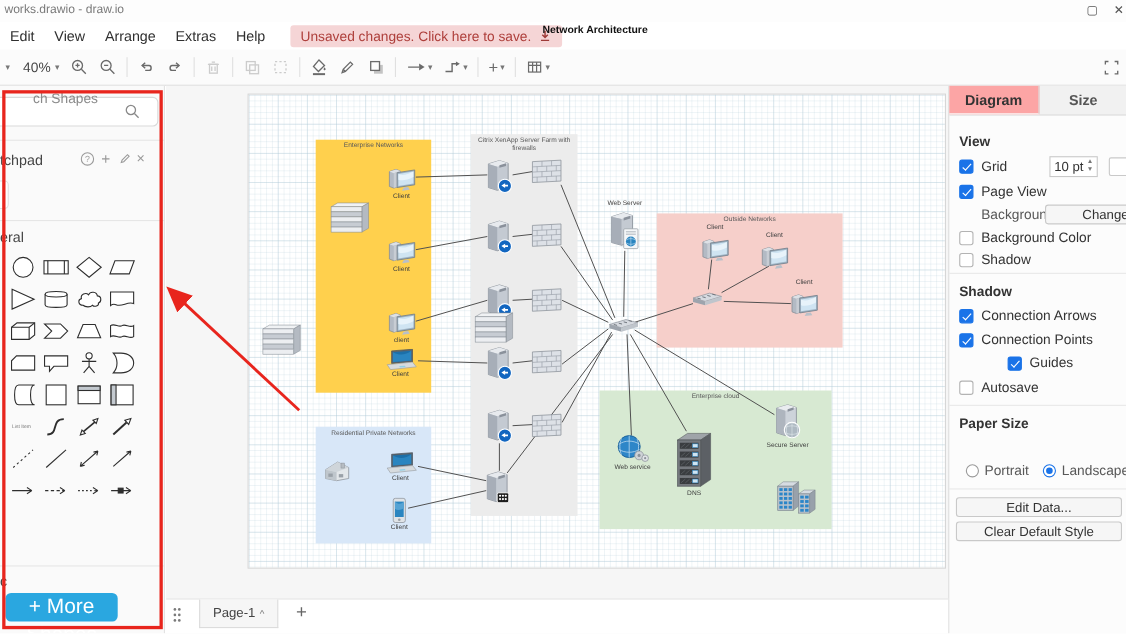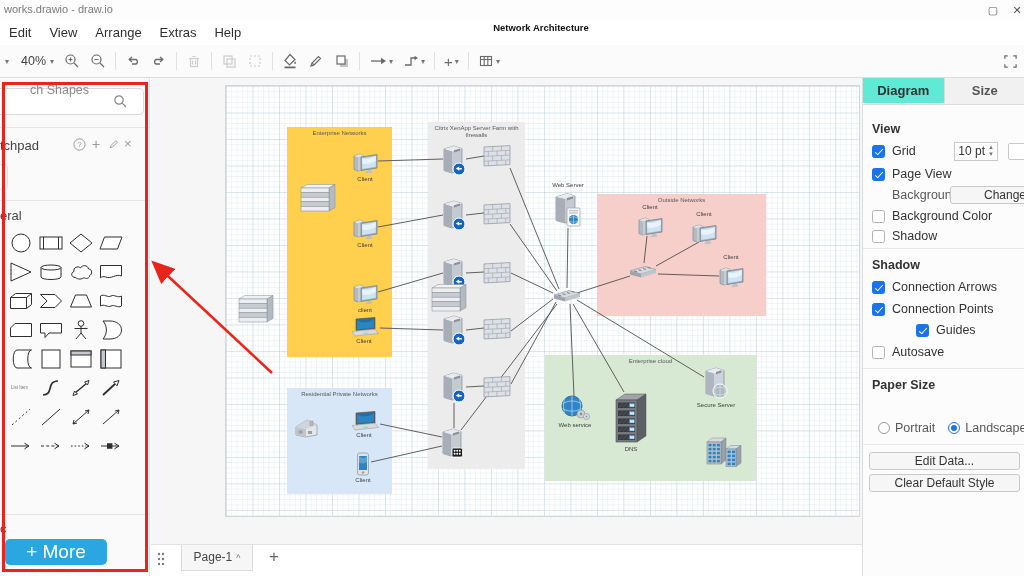--- a/index.html
+++ b/index.html
@@ -53,21 +53,21 @@
   .region { position:absolute; }
   .region-label { position:absolute; left:0; top:3px; width:100%; text-align:center; font-size:6px; color:#595959; line-height:7px; }
   #edge-layer { position:absolute; left:0; top:0; width:1024px; height:576px; pointer-events:none; }
   .node { position:absolute; }
   .node-label { position:absolute; text-align:center; font-size:6px; color:#3d3d3d; white-space:nowrap; }
 
   
   #panel { position:absolute; left:862px; top:78px; width:162px; height:498px; background:#fcfcfc; border-left:1px solid #dcdcdc; }
   #panel-tabs { position:absolute; left:0; top:0; width:162px; height:27px; display:flex; background:#f1f1f1; border-bottom:1px solid #dcdcdc; }
   .panel-tab { flex:1; text-align:center; line-height:26px; font-size:13px; font-weight:bold; color:#555; }
-  .panel-tab.active { background:#5eead4; color:#333; border-right:1px solid #dcdcdc; border-bottom:1px solid #fcfcfc; }
+  .panel-tab.active { background:#fca5a5; color:#333; border-right:1px solid #dcdcdc; border-bottom:1px solid #fcfcfc; }
   .p-section-title { position:absolute; left:9px; font-size:12.5px; font-weight:bold; color:#333; }
   .p-row { position:absolute; left:9px; display:flex; align-items:center; gap:7px; font-size:12.5px; color:#333; }
   .chk { width:13px; height:13px; border:1px solid #b3b3b3; border-radius:2.5px; background:#fff; position:relative; flex:none; }
   .chk.on { background:#1a73e8; border-color:#1a73e8; }
   .chk.on::after { content:""; position:absolute; left:4px; top:1px; width:3px; height:7px; border:solid #fff; border-width:0 1.6px 1.6px 0; transform:rotate(42deg); }
   .radio { width:12px; height:12px; border:1px solid #9a9a9a; border-radius:50%; background:#fff; position:relative; flex:none; }
   .radio.on { border-color:#1a73e8; }
   .radio.on::after { content:""; position:absolute; left:2px; top:2px; width:6px; height:6px; border-radius:50%; background:#1a73e8; }
   .p-btn { position:absolute; height:18px; background:#f6f6f6; border:1px solid #c9c9c9; border-radius:3px; font-size:12px; color:#333; text-align:center; line-height:16px; }
   #grid-size-input { position:absolute; left:82px; top:-2px; width:44px; height:19px; background:#fff; border:1px solid #c9c9c9; font-size:12px; color:#333; text-align:right; padding-right:12px; line-height:17px; }
@@ -99,20 +99,26 @@
   </div>
 
   <div id="menubar">
     <span id="menubar-items" style="display:flex;">
         <span class="menu-item">Edit</span>
         <span class="menu-item">View</span>
         <span class="menu-item">Arrange</span>
         <span class="menu-item">Extras</span>
         <span class="menu-item">Help</span>
       </span>
+    <span id="unsaved-pill">
+      <span>Unsaved changes. Click here to save.</span>
+      <svg width="13" height="13" viewBox="0 0 14 14">
+          <path d="M7 2 V8.2 M4.3 6 L7 8.7 L9.7 6 M3 11.5 H11" stroke="#9e3a38" stroke-width="1.4" fill="none"></path>
+        </svg>
+    </span>
   </div>
 
   <div id="toolbar">
     <span class="tbi">
         <span class="caret">▾</span>
       </span>
     <span class="tbi">
         <span id="zoom-level">40%</span>
         <span class="caret">▾</span>
       </span>

